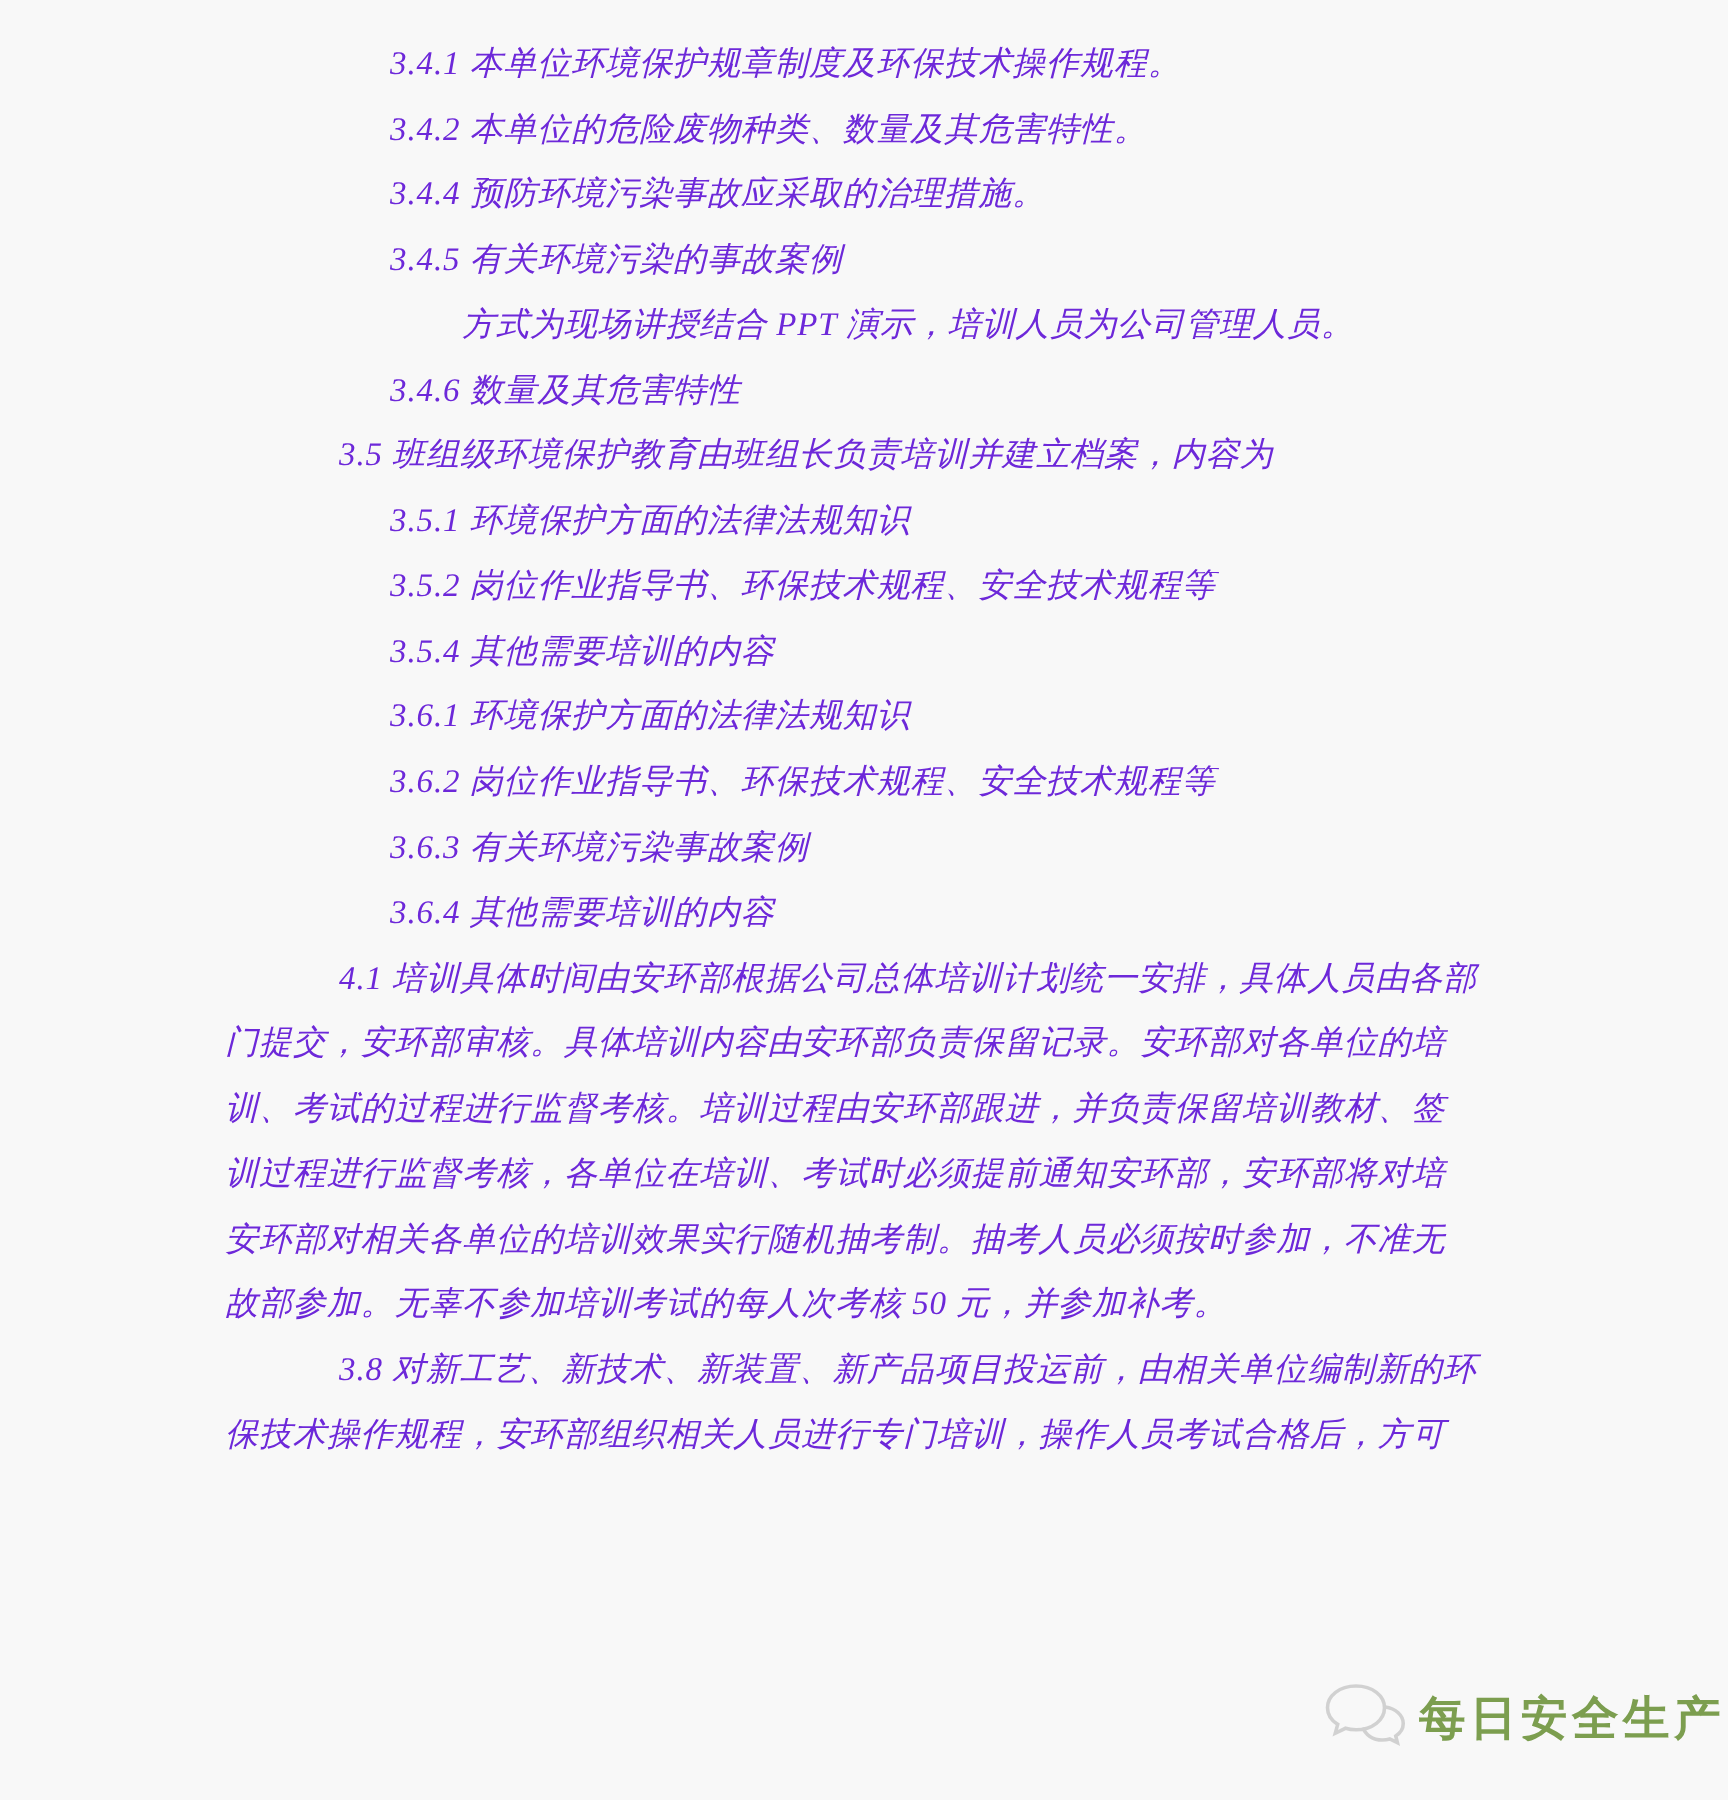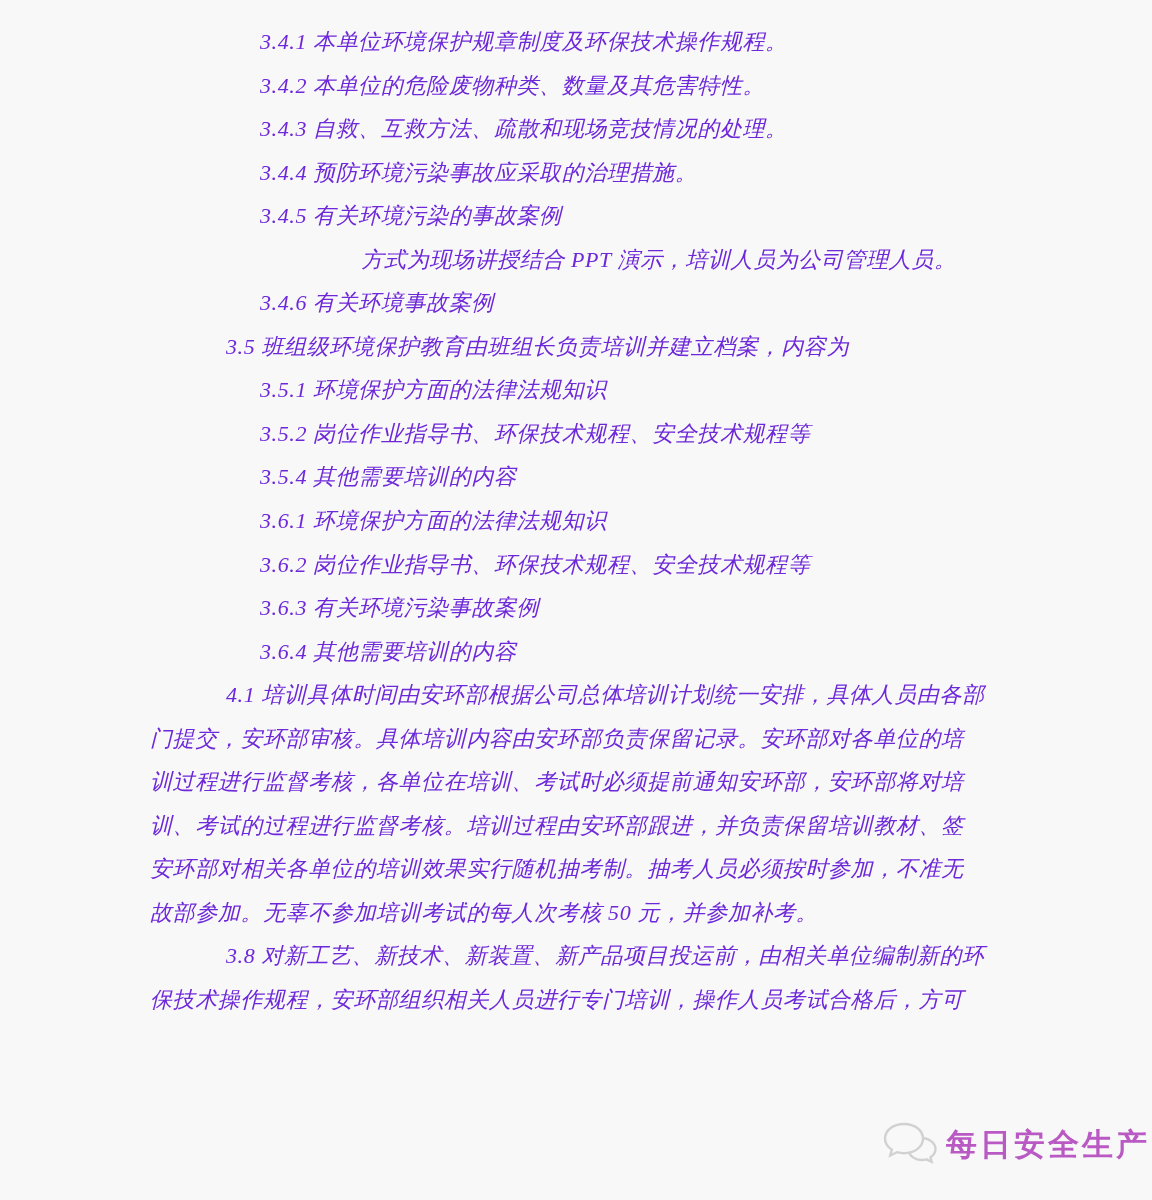--- a/index.html
+++ b/index.html
@@ -31,67 +31,66 @@
     font-size: 22px;
     color: #6d28d9;
     letter-spacing: 0.6px;
     white-space: nowrap;
     font-style: italic;
   }
   
   .line.body { padding-left: 0; }
   .line.para { padding-left: 76px; }   
   .line.sub  { padding-left: 110px; }  
-  .line.sub2 { padding-left: 158px; text-align: center; }  
+  .line.sub2 { padding-left: 158px; }  
 
   .watermark {
     position: absolute;
     left: 882px;
     top: 1120px;
     display: flex;
     align-items: center;
     gap: 8px;
     pointer-events: none;
   }
   .wm-icon { opacity: 0.55; }
   .wm-text {
     font-family: "Liberation Sans", "DejaVu Sans", sans-serif;
     font-size: 31px;
     font-weight: 600;
     letter-spacing: 3px;
-    color: #a21caf;
+    color: #4d7c0f;
     opacity: 0.72;
     white-space: nowrap;
   }
 </style>
 </head>
 <body>
 
 <div class="page">
 
   <div class="lines">
       <div class="line sub">3.4.1 本单位环境保护规章制度及环保技术操作规程。</div>
       <div class="line sub">3.4.2 本单位的危险废物种类、数量及其危害特性。</div>
-      <div class="line sub">3.4.3 自救、互救方法、疏散和现场竞技情况的处理。</div>
       <div class="line sub">3.4.4 预防环境污染事故应采取的治理措施。</div>
       <div class="line sub">3.4.5 有关环境污染的事故案例</div>
       <div class="line sub2">方式为现场讲授结合 PPT 演示，培训人员为公司管理人员。</div>
-      <div class="line sub">3.4.6 有关环境事故案例</div>
+      <div class="line sub">3.4.6 数量及其危害特性</div>
       <div class="line para">3.5 班组级环境保护教育由班组长负责培训并建立档案，内容为</div>
       <div class="line sub">3.5.1 环境保护方面的法律法规知识</div>
       <div class="line sub">3.5.2 岗位作业指导书、环保技术规程、安全技术规程等</div>
       <div class="line sub">3.5.4 其他需要培训的内容</div>
       <div class="line sub">3.6.1 环境保护方面的法律法规知识</div>
       <div class="line sub">3.6.2 岗位作业指导书、环保技术规程、安全技术规程等</div>
       <div class="line sub">3.6.3 有关环境污染事故案例</div>
       <div class="line sub">3.6.4 其他需要培训的内容</div>
       <div class="line para">4.1 培训具体时间由安环部根据公司总体培训计划统一安排，具体人员由各部</div>
       <div class="line body">门提交，安环部审核。具体培训内容由安环部负责保留记录。安环部对各单位的培</div>
+      <div class="line body">训、考试的过程进行监督考核。培训过程由安环部跟进，并负责保留培训教材、签</div>
       <div class="line body">训过程进行监督考核，各单位在培训、考试时必须提前通知安环部，安环部将对培</div>
-      <div class="line body">训、考试的过程进行监督考核。培训过程由安环部跟进，并负责保留培训教材、签</div>
       <div class="line body">安环部对相关各单位的培训效果实行随机抽考制。抽考人员必须按时参加，不准无</div>
       <div class="line body">故部参加。无辜不参加培训考试的每人次考核 50 元，并参加补考。</div>
       <div class="line para">3.8 对新工艺、新技术、新装置、新产品项目投运前，由相关单位编制新的环</div>
       <div class="line body">保技术操作规程，安环部组织相关人员进行专门培训，操作人员考试合格后，方可</div>
     </div>
 
   <div class="watermark">
     <span class="wm-icon">
       <svg width="56" height="46" viewBox="0 0 56 46" fill="none" xmlns="http://www.w3.org/2000/svg">
         <path d="M22 4 C11 4 3 10.5 3 18.5 C3 23 5.6 27 9.8 29.6 L8.2 35.5 L15 32.2 C17.2 32.9 19.5 33.2 22 33.2 C33 33.2 41 26.6 41 18.5 C41 10.5 33 4 22 4 Z" stroke="#b3b3b3" stroke-width="2.4" fill="none"></path>

